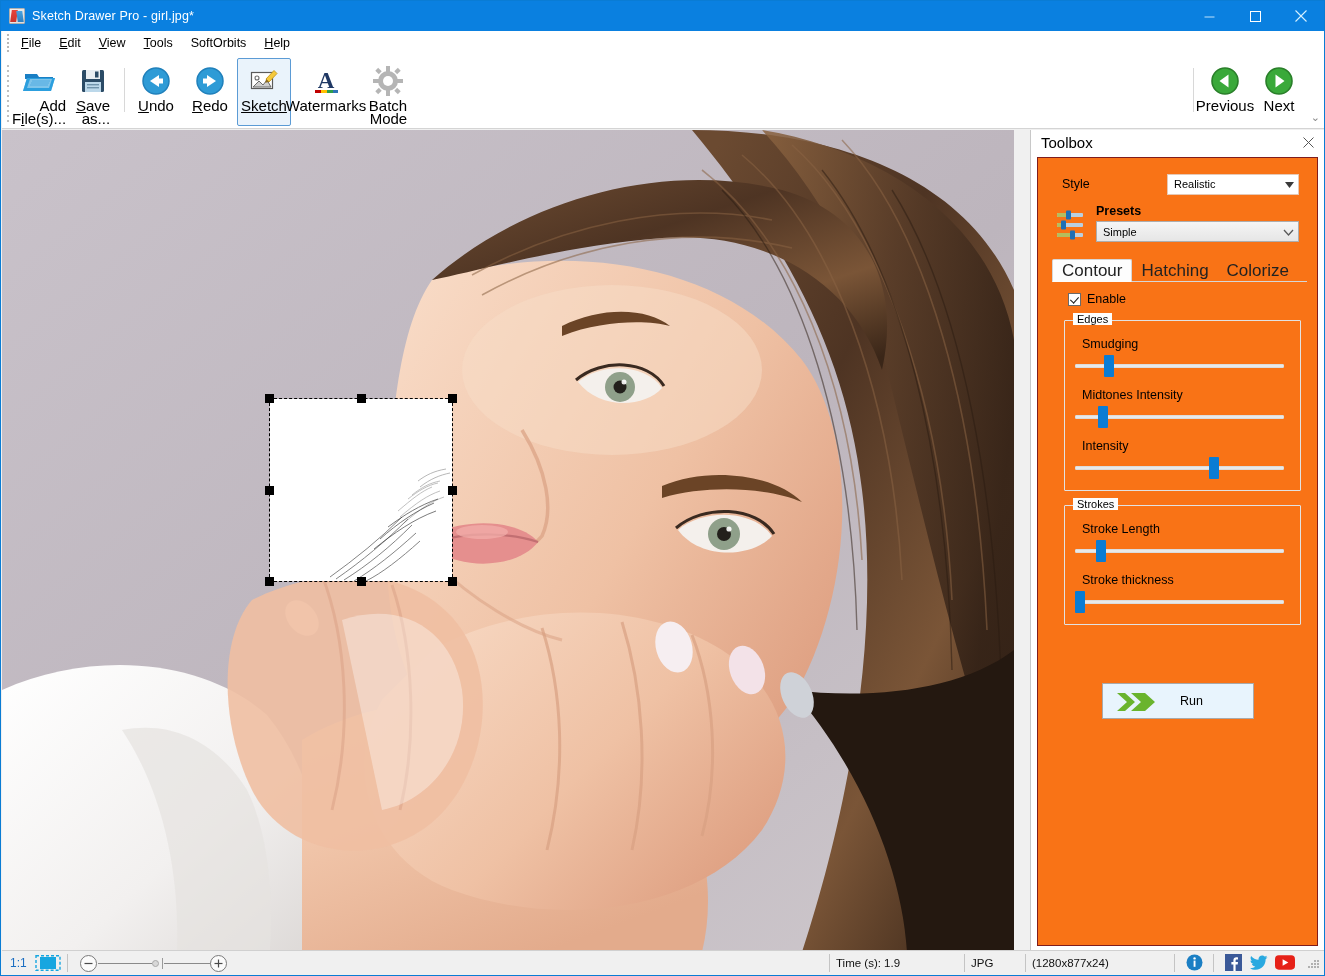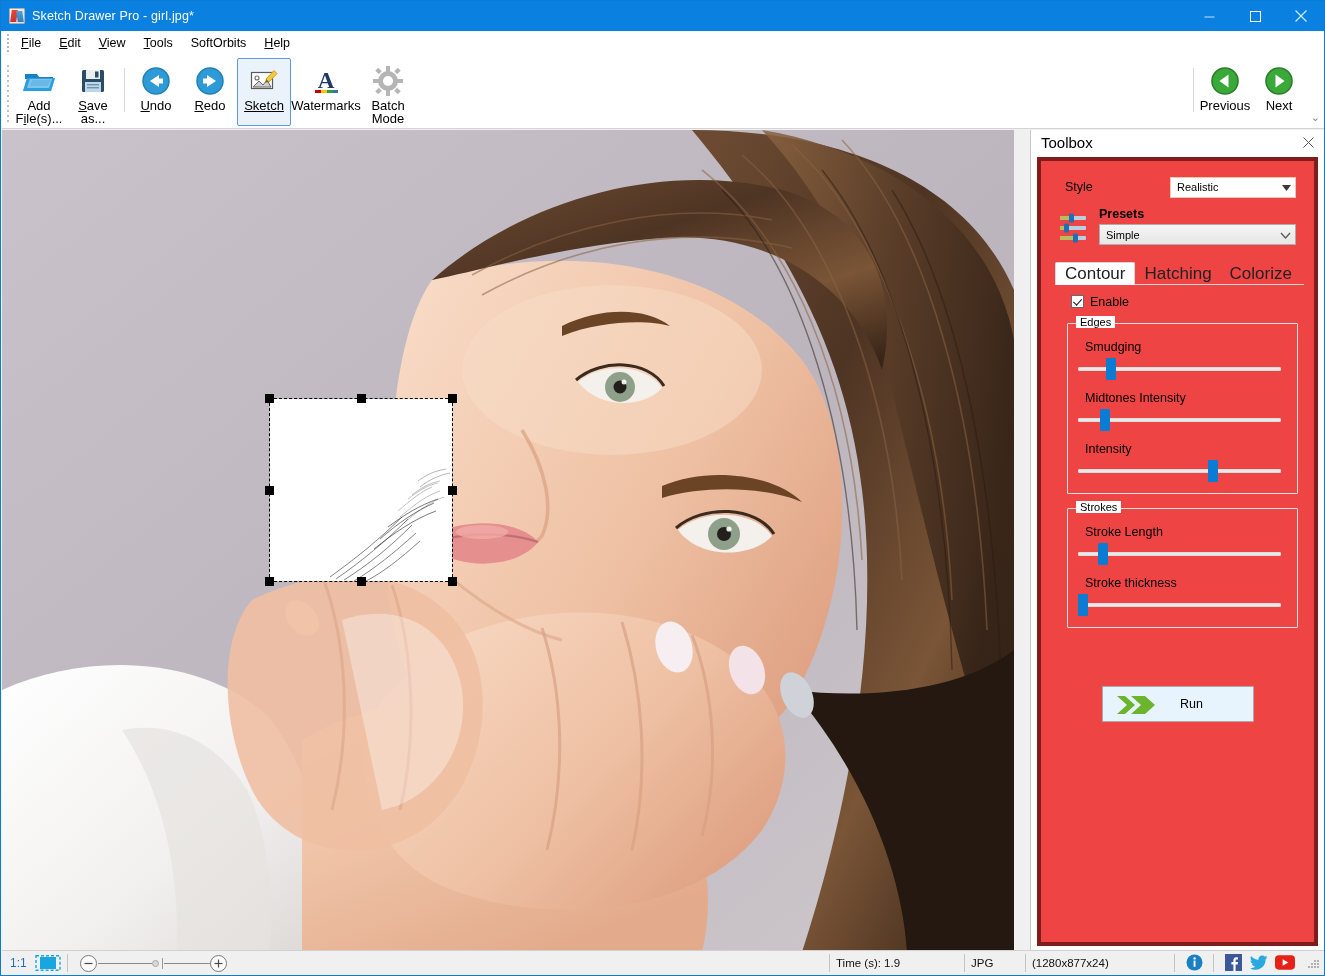--- a/index.html
+++ b/index.html
@@ -85,21 +85,21 @@
   .tbtn {
     width: 54px; min-width: 54px; height: 68px;
     display: flex; flex-direction: column; align-items: center;
     padding-top: 5px;
     background: transparent; border: 1px solid transparent; border-radius: 2px;
   }
   .tbtn.wide { width: 70px; min-width: 70px; }
   .tbtn.sel { border: 1px solid #5b9bd5; background: #eaf3fb; }
   .tb-ico { height: 34px; display: flex; align-items: center; justify-content: center; }
   .tb-lbl {
-    font-size: 13px; color: #000; text-align: center; line-height: 13px;
+    font-size: 15px; color: #000; text-align: right; line-height: 13px;
     margin-top: 1px; white-space: pre-line;
   }
   .tb-lbl u { text-decoration: underline; }
   .tb-sep {
     width: 1px; height: 44px; background: #d8d8d8; margin: 10px 4px 0 4px; align-self: flex-start;
   }
   #tb-right { position: absolute; right: 18px; top: 2px; display: flex; align-items: flex-start; height: 70px; }
   #tb-overflow {
     position: absolute; right: 4px; bottom: 4px; font-size: 11px; color: #888;
   }
@@ -128,21 +128,21 @@
     background: #ffffff; border-left: 1px solid #c8c8c8;
   }
   #tbx-head {
     height: 25px; display: flex; align-items: center;
     padding: 0 6px 0 10px; background: #ffffff;
   }
   #tbx-title { font-size: 15px; color: #000; }
   #tbx-close { margin-left: auto; width: 20px; height: 20px; display: flex; align-items: center; justify-content: center; }
   #tbx-body {
     position: absolute; left: 6px; top: 27px; right: 6px; bottom: 6px;
-    border: 4px solid #7f1d1d; background: #ef4444;
+    border: 1px solid #7f1d1d; background: #f97316;
   }
   #style-row {
     display: flex; align-items: center; height: 24px; margin: 14px 18px 0 24px;
   }
   #style-label { font-size: 12.5px; color: #000; width: 105px; }
   .combo {
     flex: 1; height: 21px; display: flex; align-items: center;
     padding: 0 4px 0 6px; font-size: 11px; color: #000; background: #ffffff;
   }
   .combo.style-combo { border: 1px solid #e6c8b4; }
@@ -162,21 +162,21 @@
     border-bottom: 1px solid #d6d6d6;
   }
   .tab {
     font-size: 17px; color: #222; padding: 3px 9px 3px 9px; line-height: 15px;
   }
   .tab.active {
     background: #fdfdfd; border: 1px solid #d6d6d6; border-bottom-color: #fdfdfd;
     border-radius: 2px 2px 0 0; margin-bottom: -1px;
   }
 
-  #enable-row { display: flex; gap: 6px; margin: 10px 0 0 30px; }
+  #enable-row { display: flex; align-items: center; gap: 6px; margin: 10px 0 0 30px; }
   .checkbox {
     width: 13px; height: 13px; border: 1px solid #6a6a6a; background: #fff;
     position: relative; flex: none;
   }
   .checkbox.checked::after {
     content: ""; position: absolute; left: 3px; top: 1px;
     width: 4px; height: 7px; border: solid #1a1a1a; border-width: 0 1.6px 1.6px 0;
     transform: rotate(42deg);
   }
   #enable-label { font-size: 12.5px; color: #000; }

